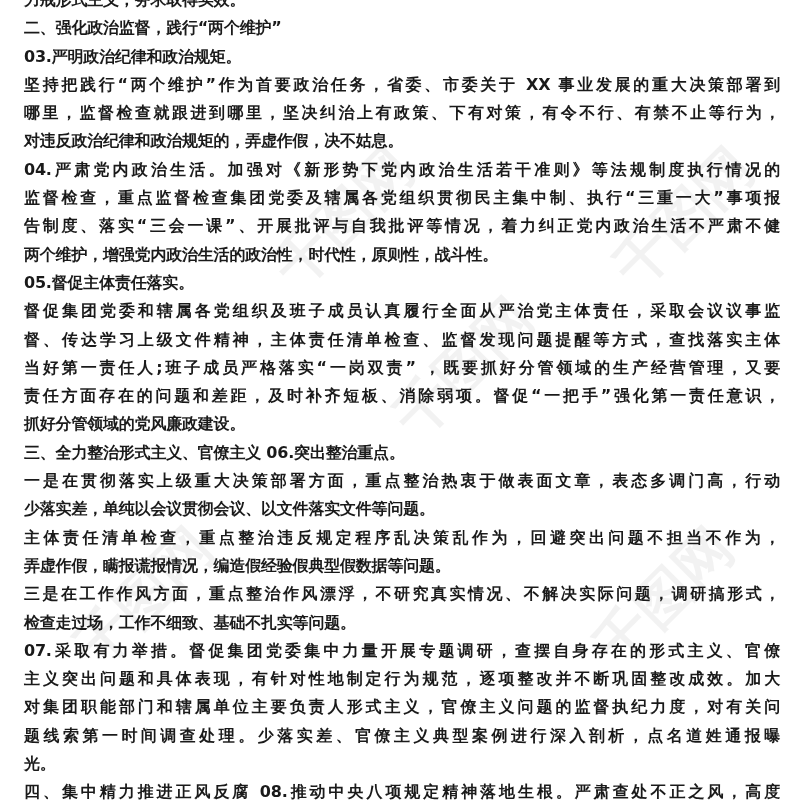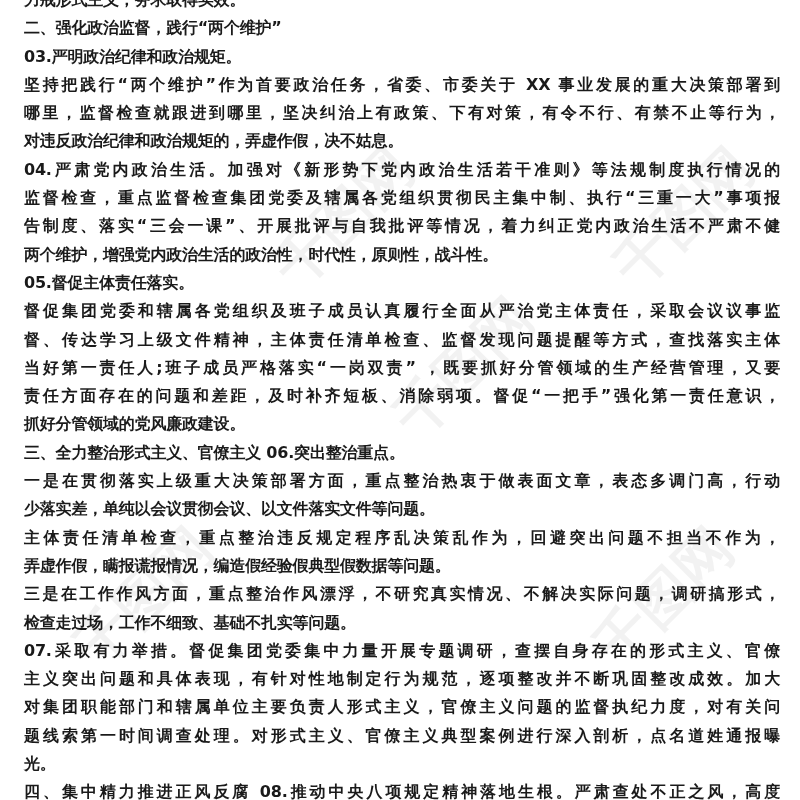--- a/index.html
+++ b/index.html
@@ -52,16 +52,16 @@
     <div class="line">三、全力整治形式主义、官僚主义 06.突出整治重点。</div>
     <div class="line just">一是在贯彻落实上级重大决策部署方面，重点整治热衷于做表面文章，表态多调门高，行动</div>
     <div class="line">少落实差，单纯以会议贯彻会议、以文件落实文件等问题。</div>
     <div class="line just">主体责任清单检查，重点整治违反规定程序乱决策乱作为，回避突出问题不担当不作为，</div>
     <div class="line">弄虚作假，瞒报谎报情况，编造假经验假典型假数据等问题。</div>
     <div class="line just">三是在工作作风方面，重点整治作风漂浮，不研究真实情况、不解决实际问题，调研搞形式，</div>
     <div class="line">检查走过场，工作不细致、基础不扎实等问题。</div>
     <div class="line just">07.采取有力举措。督促集团党委集中力量开展专题调研，查摆自身存在的形式主义、官僚</div>
     <div class="line just">主义突出问题和具体表现，有针对性地制定行为规范，逐项整改并不断巩固整改成效。加大</div>
     <div class="line just">对集团职能部门和辖属单位主要负责人形式主义，官僚主义问题的监督执纪力度，对有关问</div>
-    <div class="line just">题线索第一时间调查处理。对形式主义、官僚主义典型案例进行深入剖析，点名道姓通报曝</div>
+    <div class="line just">题线索第一时间调查处理。少落实差、官僚主义典型案例进行深入剖析，点名道姓通报曝</div>
     <div class="line">光。</div>
     <div class="line just">四、集中精力推进正风反腐 08.推动中央八项规定精神落地生根。严肃查处不正之风，高度</div>
   </div>
 
 </body></html>

